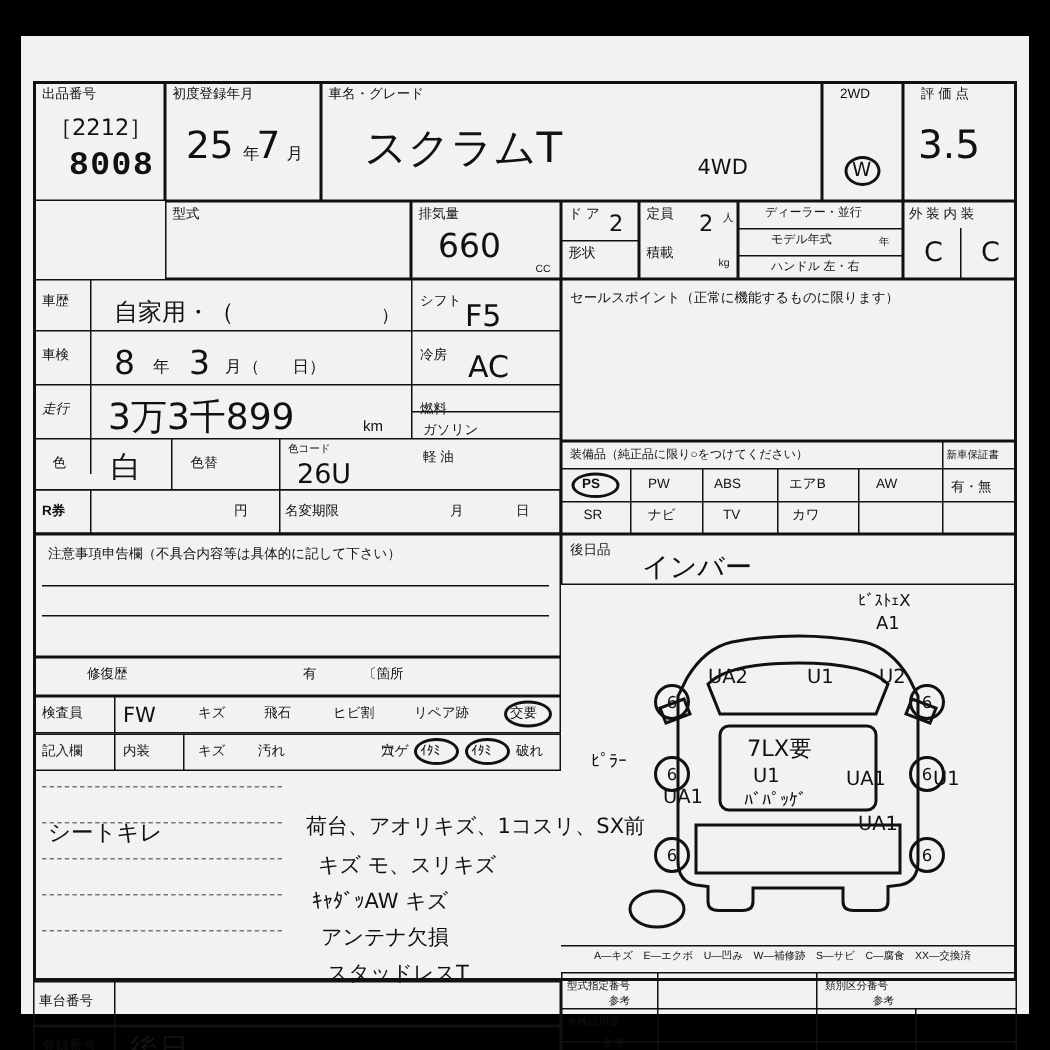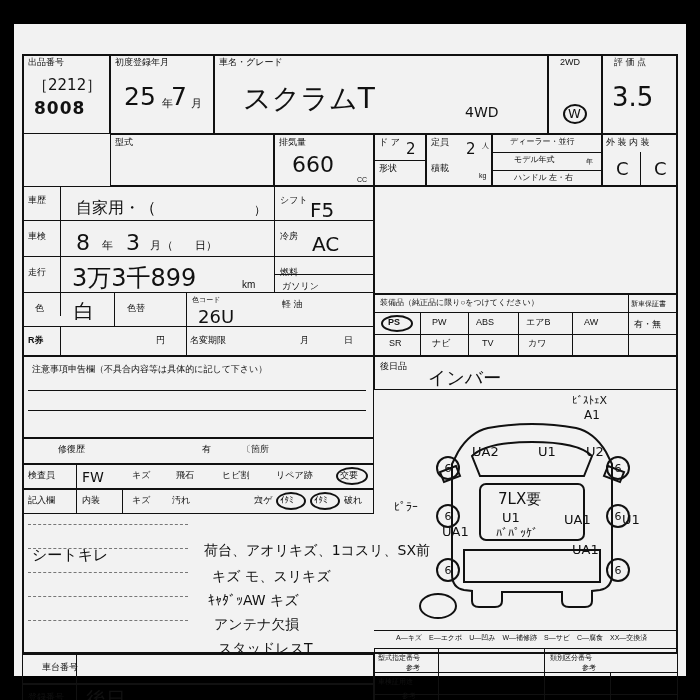--- a/index.html
+++ b/index.html
@@ -32,21 +32,21 @@
   <div class="bx" style="left:534px;top:30px;width:54px;height:80px;"></div>
   <div class="bx" style="left:588px;top:30px;width:76px;height:80px;"></div>
 
   <div class="t" style="left:14px;top:34px;">出品番号</div>
   <div class="t" style="left:101px;top:34px;">初度登録年月</div>
   <div class="t" style="left:205px;top:34px;">車名・グレード</div>
   <div class="t" style="left:546px;top:34px;">2WD</div>
   <div class="t" style="left:600px;top:34px;">評 価 点</div>
 
   <div class="hw" style="left:19px;top:52px;font-size:15px;">［2212］</div>
-  <div class="hw b" style="left:20px;top:74px;font-size:17px;letter-spacing:1px;">8008</div>
+  <div class="hw b" style="left:32px;top:74px;font-size:22px;letter-spacing:1px;font-family:Liberation Mono, monospace;">8008</div>
 
   <div class="hw" style="left:110px;top:58px;font-size:25px;">25</div>
   <div class="t" style="left:148px;top:74px;font-size:11px;">年</div>
   <div class="hw" style="left:157px;top:58px;font-size:25px;">7</div>
   <div class="t" style="left:177px;top:74px;font-size:11px;">月</div>
 
   <div class="hw" style="left:229px;top:56px;font-size:28px;">スクラムT</div>
   <div class="hw" style="left:451px;top:80px;font-size:14px;">4WD</div>
 
   <div class="ell" style="left:549px;top:80px;width:24px;height:20px;"></div>
@@ -92,21 +92,21 @@
   <div class="ln" style="left:8px;top:232px;width:352px;height:1px;"></div>
   <div class="ln" style="left:8px;top:268px;width:352px;height:1px;"></div>
   <div class="ln" style="left:8px;top:302px;width:352px;height:1px;"></div>
   <div class="ln" style="left:260px;top:162px;width:1px;height:106px;"></div>
   <div class="ln" style="left:100px;top:268px;width:1px;height:34px;"></div>
   <div class="ln" style="left:172px;top:268px;width:1px;height:34px;"></div>
   <div class="ln" style="left:260px;top:250px;width:100px;height:1px;"></div>
 
   <div class="t" style="left:14px;top:172px;">車歴</div>
   <div class="t" style="left:14px;top:208px;">車検</div>
-  <div class="t" style="left:14px;top:244px;">走行</div>
+  <div class="t" style="left:14px;top:244px;font-style:italic;">走行</div>
   <div class="t" style="left:21px;top:280px;">色</div>
   <div class="t" style="left:113px;top:280px;text-align:center;">色替</div>
   <div class="t xs" style="left:178px;top:272px;">色コード</div>
   <div class="t" style="left:266px;top:172px;">シフト</div>
   <div class="t" style="left:266px;top:208px;">冷房</div>
   <div class="t" style="left:266px;top:244px;">燃料</div>
   <div class="t" style="left:268px;top:258px;">ガソリン</div>
   <div class="t" style="left:268px;top:276px;">軽 油</div>
   <div class="t" style="left:14px;top:312px;font-weight:bold;">R券</div>
   <div class="t" style="left:142px;top:312px;">円</div>
@@ -122,20 +122,21 @@
   <div class="hw" style="left:112px;top:206px;font-size:22px;">3</div>
   <div class="t" style="left:136px;top:216px;font-size:11px;">月</div>
   <div class="t" style="left:148px;top:216px;font-size:11px;">（　　日）</div>
   <div class="hw" style="left:298px;top:208px;font-size:20px;">AC</div>
   <div class="hw" style="left:58px;top:238px;font-size:24px;">3万3千899</div>
   <div class="t" style="left:228px;top:256px;font-size:10px;">km</div>
   <div class="hw" style="left:60px;top:274px;font-size:20px;">白</div>
   <div class="hw" style="left:184px;top:282px;font-size:18px;">26U</div>
 
   <div class="bx" style="left:360px;top:162px;width:304px;height:108px;"></div>
+  <div class="t" style="left:366px;top:170px;">セールスポイント（正常に機能するものに限ります）</div>
 
   <div class="bx" style="left:360px;top:270px;width:304px;height:62px;"></div>
   <div class="ln" style="left:360px;top:288px;width:304px;height:1px;"></div>
   <div class="ln" style="left:360px;top:310px;width:304px;height:1px;"></div>
   <div class="ln" style="left:614px;top:270px;width:1px;height:62px;"></div>
   <div class="t sm" style="left:366px;top:275px;">装備品（純正品に限り○をつけてください）</div>
   <div class="t xs" style="left:617px;top:276px;">新車保証書</div>
   <div class="t" style="left:620px;top:296px;">有・無</div>
 
   <div class="ell" style="left:367px;top:291px;width:32px;height:17px;"></div>
@@ -261,21 +262,21 @@
     <div class="hw" style="left:110px;top:134px;font-size:12px;">ﾊﾞﾊﾟｯｹﾞ</div>
     <div class="hw" style="left:186px;top:150px;font-size:13px;">UA1</div>
   </div>
 
   <div class="ln" style="left:360px;top:606px;width:304px;height:1px;"></div>
   <div class="t xs" style="left:382px;top:610px;">A—キズ　E—エクボ　U—凹み　W—補修跡　S—サビ　C—腐食　XX—交換済</div>
 
   <div class="bx" style="left:8px;top:630px;width:352px;height:30px;"></div>
   <div class="bx" style="left:8px;top:660px;width:352px;height:30px;"></div>
   <div class="ln" style="left:62px;top:630px;width:1px;height:60px;"></div>
-  <div class="t" style="left:28px;top:639px;text-align:center;">車台番号</div>
+  <div class="t" style="left:12px;top:639px;text-align:center;">車台番号</div>
   <div class="t" style="left:14px;top:669px;">登録番号</div>
   <div class="hw" style="left:72px;top:662px;font-size:20px;">後日</div>
 
   <div class="bx" style="left:360px;top:624px;width:304px;height:66px;"></div>
   <div class="ln" style="left:360px;top:648px;width:304px;height:1px;"></div>
   <div class="ln" style="left:360px;top:670px;width:304px;height:1px;"></div>
   <div class="ln" style="left:424px;top:624px;width:1px;height:66px;"></div>
   <div class="ln" style="left:530px;top:624px;width:1px;height:66px;"></div>
   <div class="ln" style="left:596px;top:648px;width:1px;height:42px;"></div>
 

